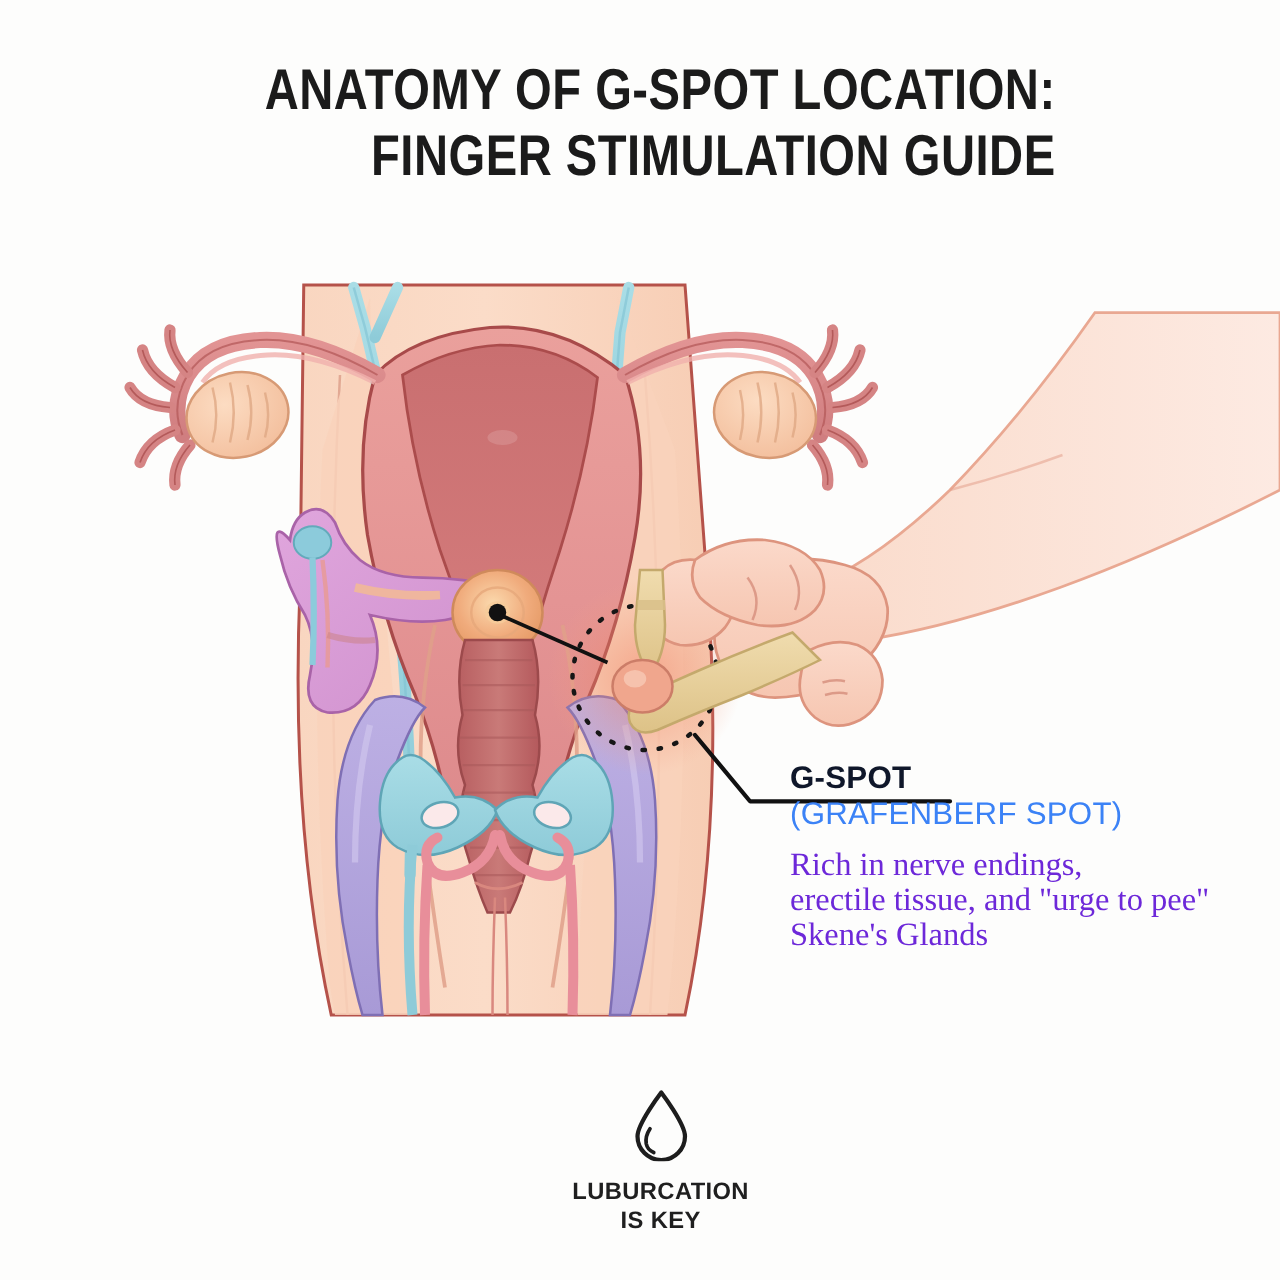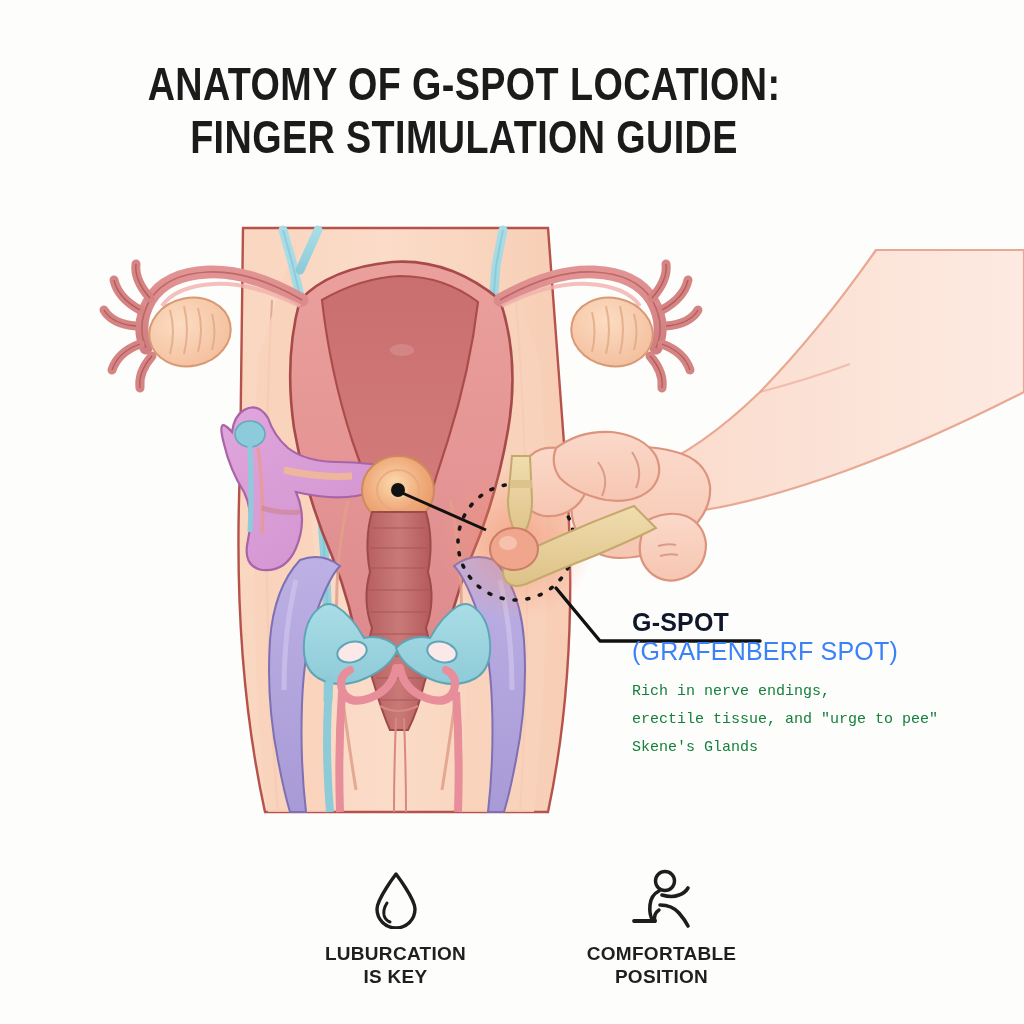--- a/index.html
+++ b/index.html
@@ -7,22 +7,22 @@
   body {
     background:#fdfdfc;
     font-family:"Liberation Sans", sans-serif;
     position:relative;
     overflow:hidden;
   }
   #stage { position:absolute; inset:0; width:1024px; height:1024px; }
 
   
   .title-block {
-    position:absolute; left:0; top:58px; width:928px;
-    text-align:center; user-select:none;
+    position:absolute; left:0; top:45px; width:928px;
+    text-align:right; user-select:none;
   }
   .title-line {
     display:block;
     font-family:"Liberation Sans Narrow","Liberation Sans",sans-serif;
     font-weight:700;
     color:#1b1b1b;
     letter-spacing:0.5px;
     transform:scaleX(0.82);
     transform-origin:center;
     white-space:nowrap;
@@ -42,22 +42,22 @@
     font-weight:700; font-size:25px; color:#0f172a; letter-spacing:.2px;
     line-height:28px; white-space:nowrap;
   }
   .callout .sub {
     font-family:"Liberation Sans Narrow","Liberation Sans",sans-serif;
     font-weight:400; font-size:25px; color:#3b82f6; letter-spacing:.2px;
     line-height:30px; white-space:nowrap;
   }
   .callout .desc {
     margin-top:12px;
-    font-family:Liberation Mono, monospace;
-    font-weight:400; font-size:15px; color:#15803d; line-height:28px;
+    font-family:Liberation Serif, serif;
+    font-weight:400; font-size:26px; color:#6d28d9; line-height:28px;
   }
   .callout .desc span { display:block; white-space:nowrap; }
 
   
   .tips { position:absolute; left:0; top:868px; width:1024px; display:flex;
           justify-content:center; gap:96px;padding-left:33px; }
   .tip { width:170px; display:flex; flex-direction:column; align-items:center; }
   .tip .ic { height:62px; display:flex; align-items:center; justify-content:center; }
   .tip .lbl {
     margin-top:12px; text-align:center;
@@ -441,32 +441,16 @@
           <path d="M26 5 C26 5 7 30 7 40 a19 19 0 0 0 38 0 C45 30 26 5 26 5 Z" fill="none" stroke="#1d1d1d" stroke-width="3.4" stroke-linejoin="round"></path>
           <path d="M17 34 q-4 6 -3 12 q1 5 6 7" fill="none" stroke="#1d1d1d" stroke-width="3" stroke-linecap="round"></path>
         </svg>
       </div>
       <div class="lbl">
         <span>LUBURCATION</span>
         <span>IS KEY</span>
       </div>
     </div>
 
-    <div class="tip">
-      <div class="ic">
-        <svg width="72" height="60" viewBox="0 0 72 60">
-          <circle cx="39" cy="12" r="9.5" fill="none" stroke="#1d1d1d" stroke-width="3.4"></circle>
-          <path d="M33 22 q-8 4 -9 14 q-1 10 3 16" fill="none" stroke="#1d1d1d" stroke-width="3.6" stroke-linecap="round"></path>
-          <path d="M36 26 q10 3 17 0 q6 -2 9 -7" fill="none" stroke="#1d1d1d" stroke-width="3.6" stroke-linecap="round"></path>
-          <path d="M34 36 q12 0 19 8 q6 7 9 13" fill="none" stroke="#1d1d1d" stroke-width="3.6" stroke-linecap="round"></path>
-          <path d="M29 52 H8" fill="none" stroke="#1d1d1d" stroke-width="3.8" stroke-linecap="round"></path>
-          <path d="M29 52 q-2 -7 4 -11" fill="none" stroke="#1d1d1d" stroke-width="3.4" stroke-linecap="round"></path>
-        </svg>
-      </div>
-      <div class="lbl">
-        <span>COMFORTABLE</span>
-        <span>POSITION</span>
-      </div>
-    </div>
 
 
   </div>
 </div>
 
 </body></html>

